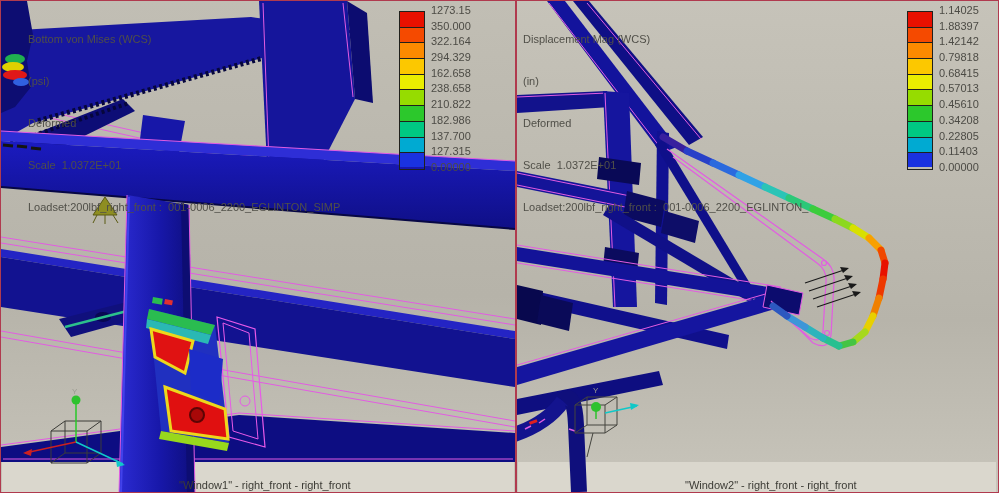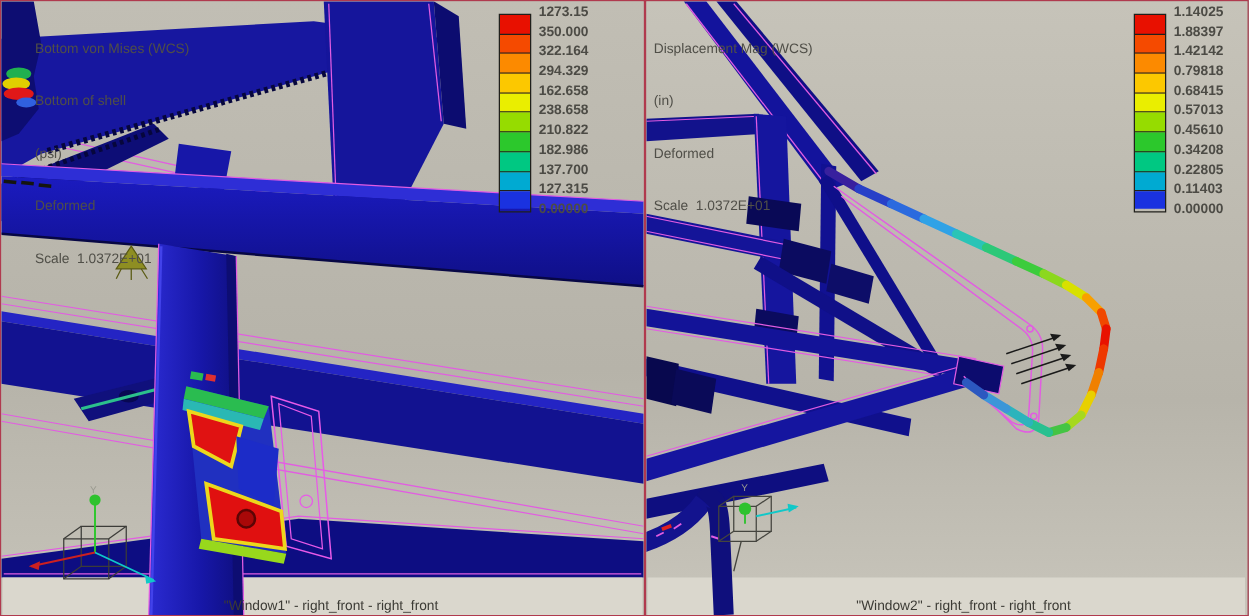--- a/index.html
+++ b/index.html
@@ -6,21 +6,21 @@
   #app{position:relative;width:999px;height:493px;overflow:hidden;
        font-family:"Liberation Sans","DejaVu Sans",sans-serif;}
   .viewport{position:absolute;top:0;height:493px;box-sizing:border-box;
             border:1px solid #b03a4e;overflow:hidden;background:#bcb9af;}
   #vp-left{left:0;width:516px;}
   #vp-right{left:516px;width:483px;}
   .scene{position:absolute;left:0;top:0;z-index:1;}
   .annot{position:absolute;left:27px;top:3px;z-index:5;color:#504f48;
          font-size:11px;line-height:14px;white-space:pre;}
   #vp-right .annot{left:6px;}
-  .legend{position:absolute;top:0;width:112px;height:185px;z-index:6;font-weight:bold;}
+  .legend{position:absolute;top:0;width:112px;height:185px;z-index:6;}
   #vp-left .legend{left:396px;}
   #vp-right .legend{left:388px;}
   .legend .bar{position:absolute;left:2px;top:10px;width:24px;height:157px;
                border:1px solid #20201c;}
   .legend .band{width:100%;height:14.7px;border-bottom:1px solid #20201c;box-sizing:content-box;}
   .legend .band:last-child{border-bottom:none;height:14.0px;}
   .legend .leg-label{position:absolute;left:34px;font-size:11px;line-height:11px;color:#4c4b45;}
   .caption{position:absolute;top:478px;z-index:7;font-size:11px;color:#3c3b35;white-space:pre;}
   #vp-left .caption{left:178px;}
   #vp-right .caption{left:168px;}
@@ -149,24 +149,24 @@
         <text x="71" y="393" font-size="8" fill="#9a9a90" stroke="none">Y</text>
         <line x1="75" y1="441" x2="24" y2="452" stroke="#cc2020" stroke-width="1.5"></line>
         <polygon points="22,452 31,448 30,455" fill="#cc2020" stroke="none"></polygon>
         <line x1="75" y1="441" x2="122" y2="463" stroke="#10c8c8" stroke-width="1.5"></line>
         <polygon points="124,464 115,459 116,466" fill="#10c8c8" stroke="none"></polygon>
       </g>
     </svg>
 
     <div class="annot">
       <div>Bottom von Mises (WCS)</div>
-      <div>Bottom of shell</div>
       <div>(psi)</div>
       <div>Deformed</div>
       <div>Scale  1.0372E+01</div>
+      <div>Loadset:200lbf_right_front :  001-0006_2200_EGLINTON_SIMP</div>
     </div>
 
     <div class="legend">
       <div class="bar">
         <div class="band" style="background-color: rgb(232, 16, 0);"></div>
         <div class="band" style="background-color: rgb(245, 74, 0);"></div>
         <div class="band" style="background-color: rgb(252, 138, 0);"></div>
         <div class="band" style="background-color: rgb(252, 200, 0);"></div>
         <div class="band" style="background-color: rgb(234, 238, 0);"></div>
         <div class="band" style="background-color: rgb(150, 220, 0);"></div>
@@ -314,20 +314,21 @@
         <polygon points="122,404 113,402 114,409 " fill="#10c8c8"></polygon>
         <line x1="76" y1="432" x2="70" y2="456" stroke="#44443e" stroke-width="1"></line>
       </g>
     </svg>
 
     <div class="annot">
       <div>Displacement Mag (WCS)</div>
       <div>(in)</div>
       <div>Deformed</div>
       <div>Scale  1.0372E+01</div>
+      <div>Loadset:200lbf_right_front :  001-0006_2200_EGLINTON_</div>
     </div>
 
     <div class="legend">
       <div class="bar">
         <div class="band" style="background-color: rgb(232, 16, 0);"></div>
         <div class="band" style="background-color: rgb(245, 74, 0);"></div>
         <div class="band" style="background-color: rgb(252, 138, 0);"></div>
         <div class="band" style="background-color: rgb(252, 200, 0);"></div>
         <div class="band" style="background-color: rgb(234, 238, 0);"></div>
         <div class="band" style="background-color: rgb(150, 220, 0);"></div>

